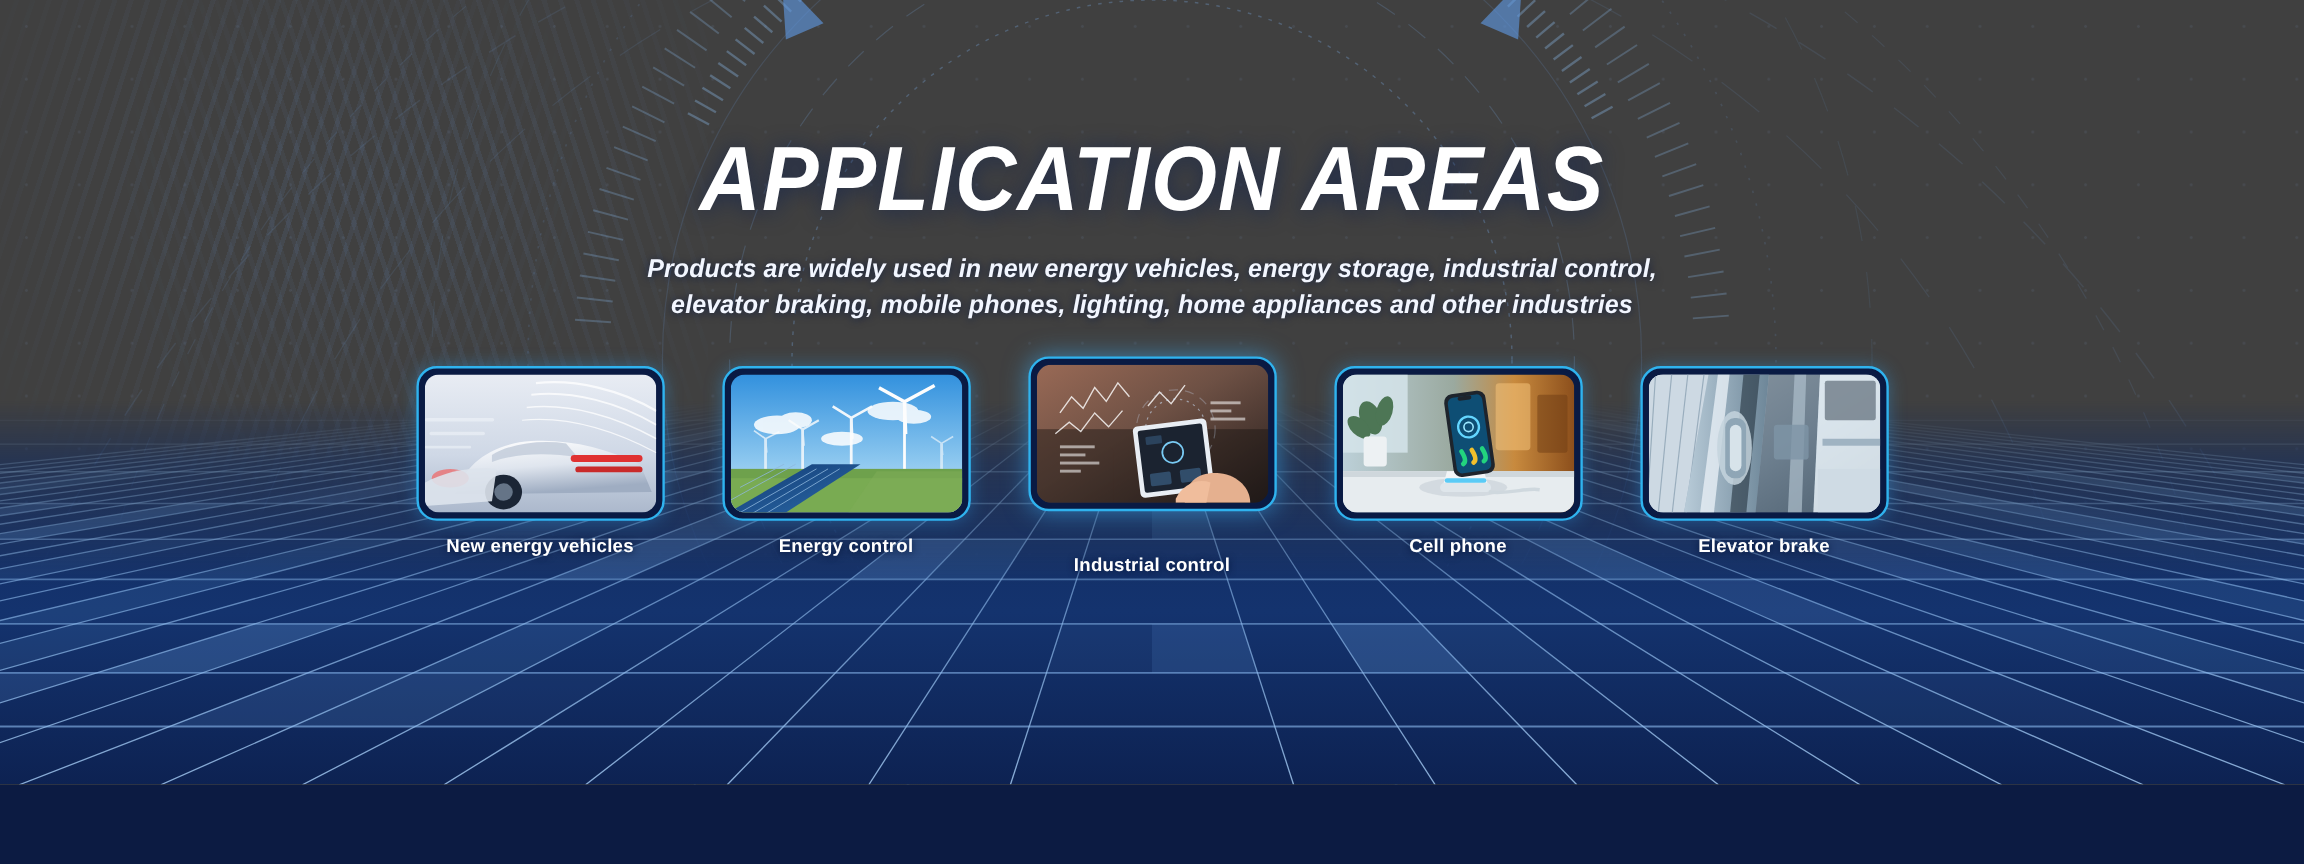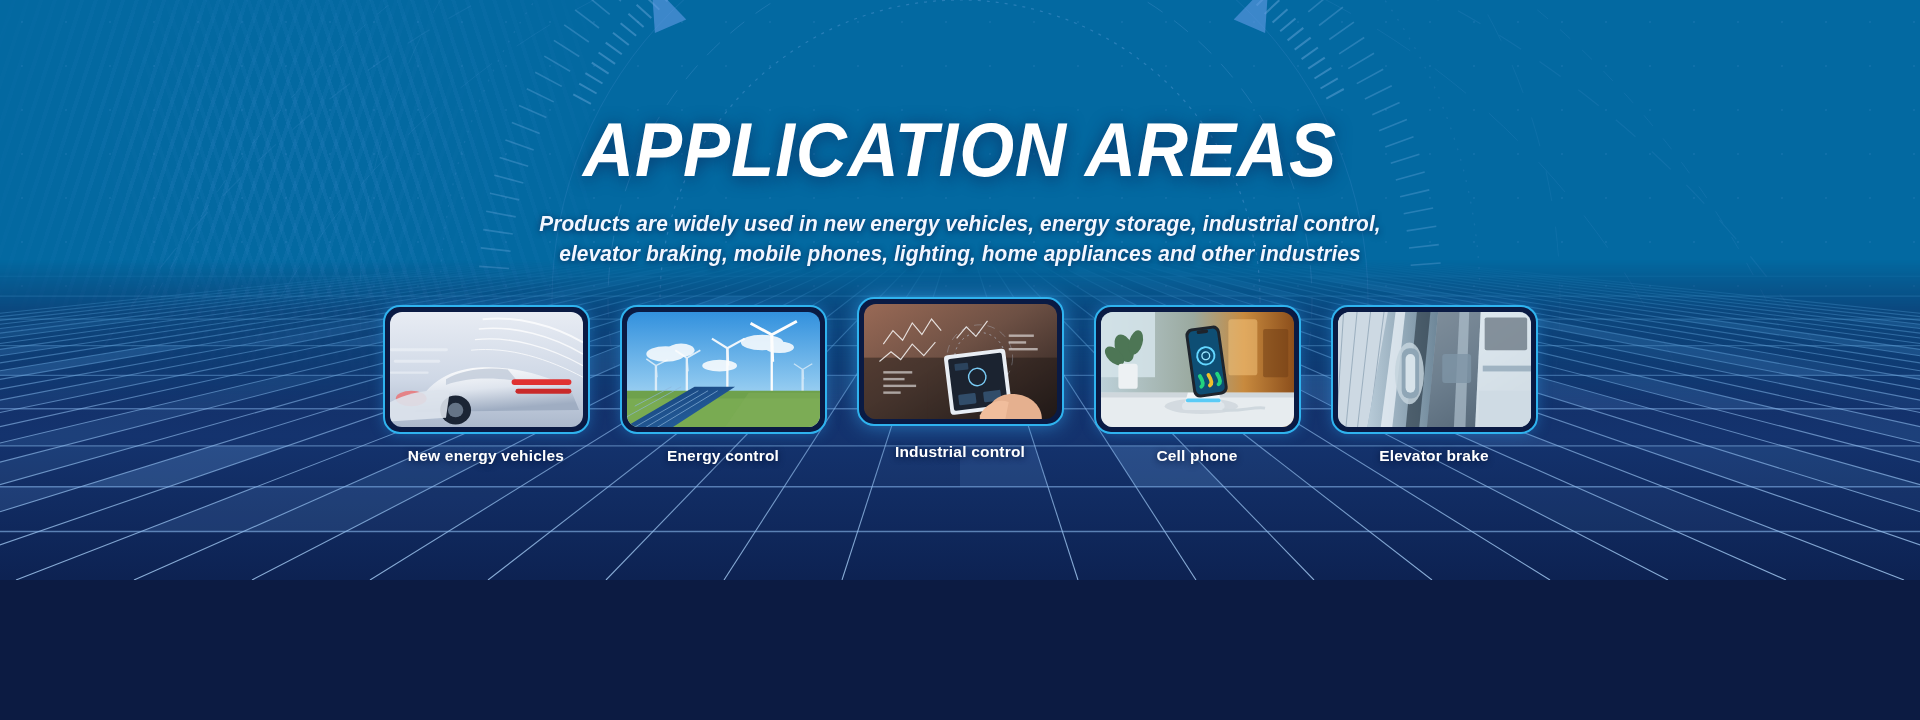--- a/index.html
+++ b/index.html
@@ -4,27 +4,27 @@
 <style>
   * { margin:0; padding:0; box-sizing:border-box; }
   html,body { width:1920px; height:720px; overflow:hidden; }
   body {
     font-family:"Liberation Sans", sans-serif;
     background:#0c1b42;
   }
 
   #banner {
     position:relative;
-    width:1920px; height:580px;
+    width:1920px; height:654px;
     overflow:hidden;
     background:
       radial-gradient(ellipse 900px 520px at 50% 8%, rgba(42,92,170,0.55) 0%, rgba(28,64,132,0.30) 42%, rgba(12,27,66,0) 72%),
       radial-gradient(ellipse 1500px 700px at 50% 102%, rgba(30,74,156,0.55) 0%, rgba(16,38,92,0.25) 55%, rgba(11,24,60,0) 80%),
       linear-gradient(180deg,#0a1736 0%,#102css 0%,#112a5e 28%,#123065 46%,#0f2755 66%,#0b1c45 88%,#081430 100%);
-    background-color:#0369a1;
+    background-color:#404040;
   }
 
   
   .layer { position:absolute; inset:0; pointer-events:none; }
 
   
   .dots {
     background-image:
       radial-gradient(rgba(150,190,255,0.11) 1px, transparent 1.3px);
     background-size:44px 44px;
@@ -91,21 +91,21 @@
   #subtitle .l { display:block; white-space:nowrap; }
 
   
   #cards {
     position:absolute;
     left:0; right:0;
     top:305px;
     display:flex;
     justify-content:center;
     align-items:flex-start;
-    gap:30px;
+    gap:48px;
   }
 
   .card { width:207px; display:block; text-align:center; }
 
   .frame {
     position:relative;
     width:207px; height:129px;
     border:2px solid #2fb3ef;
     border-radius:17px;
     background:#0b1c45;
@@ -125,21 +125,21 @@
 
   .cap {
     margin-top:13px;
     font-size:15.5px;
     font-weight:bold;
     color:#ffffff;
     letter-spacing:.2px;
     text-shadow:0 1px 6px rgba(6,20,56,.9);
     white-space:nowrap;
   }
-  .card.raised .cap { margin-top:17px; }
+  .card.raised .cap { margin-top:37px; }
 </style>
 </head>
 <body>
 
 <div id="banner">
 
   <div class="layer dots"></div>
 
   <div class="layer sweeps">
     <svg width="1920" height="720" viewBox="0 0 1920 720" preserveAspectRatio="none">

